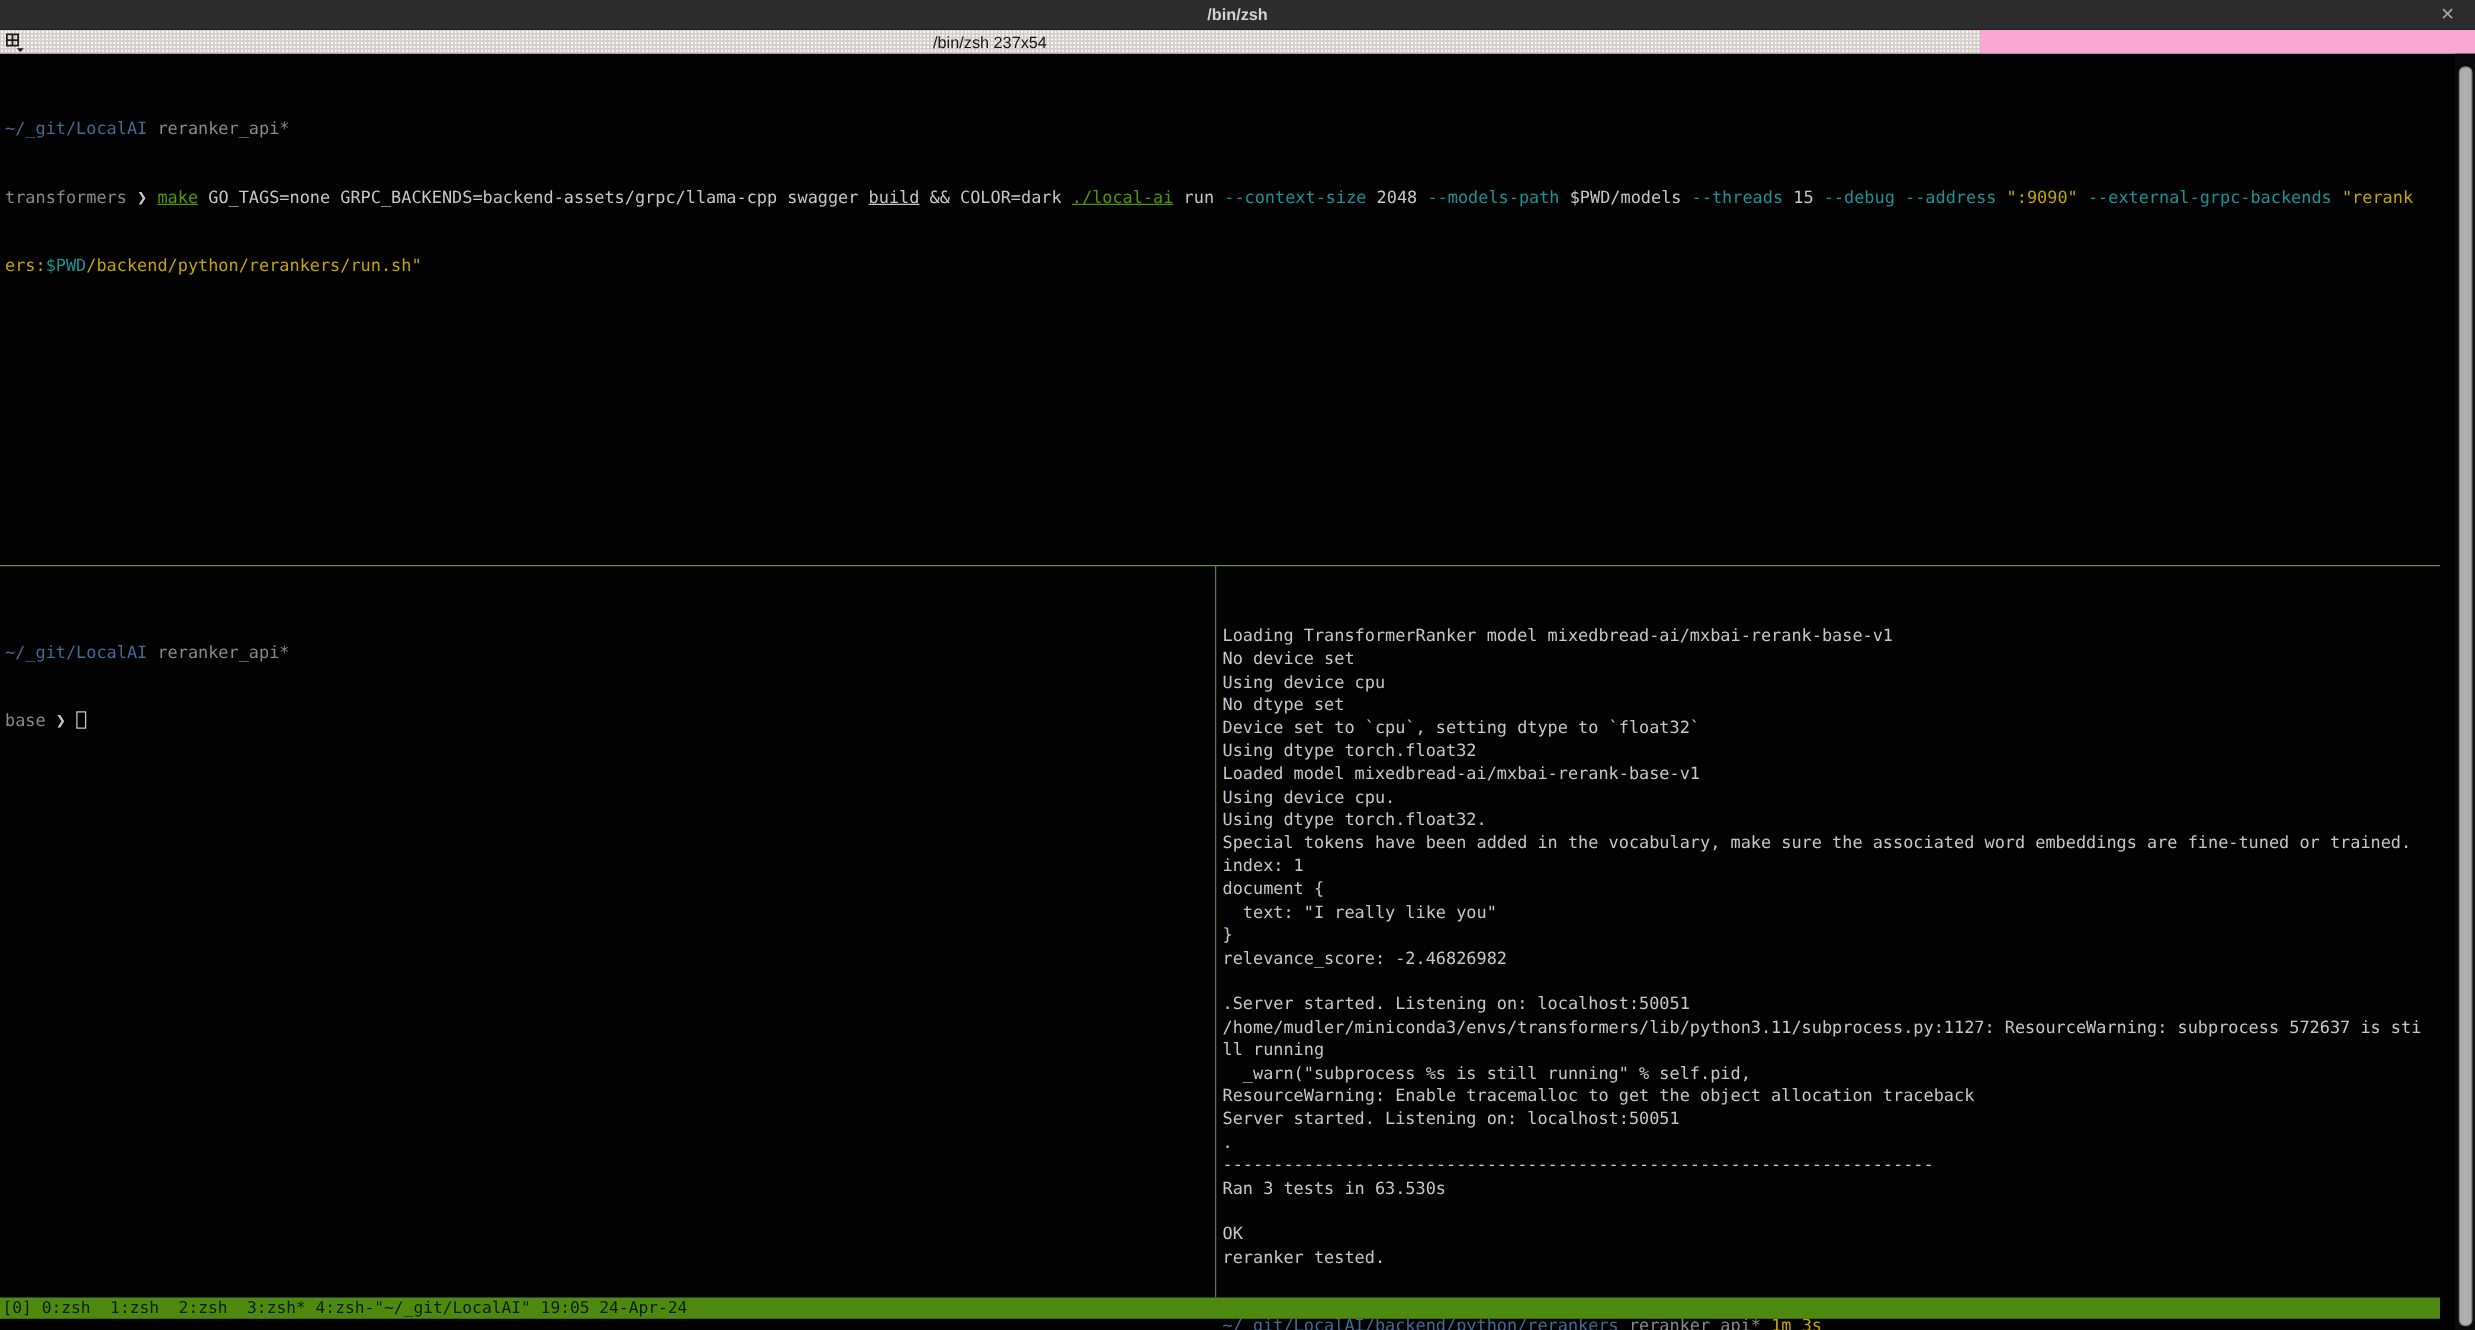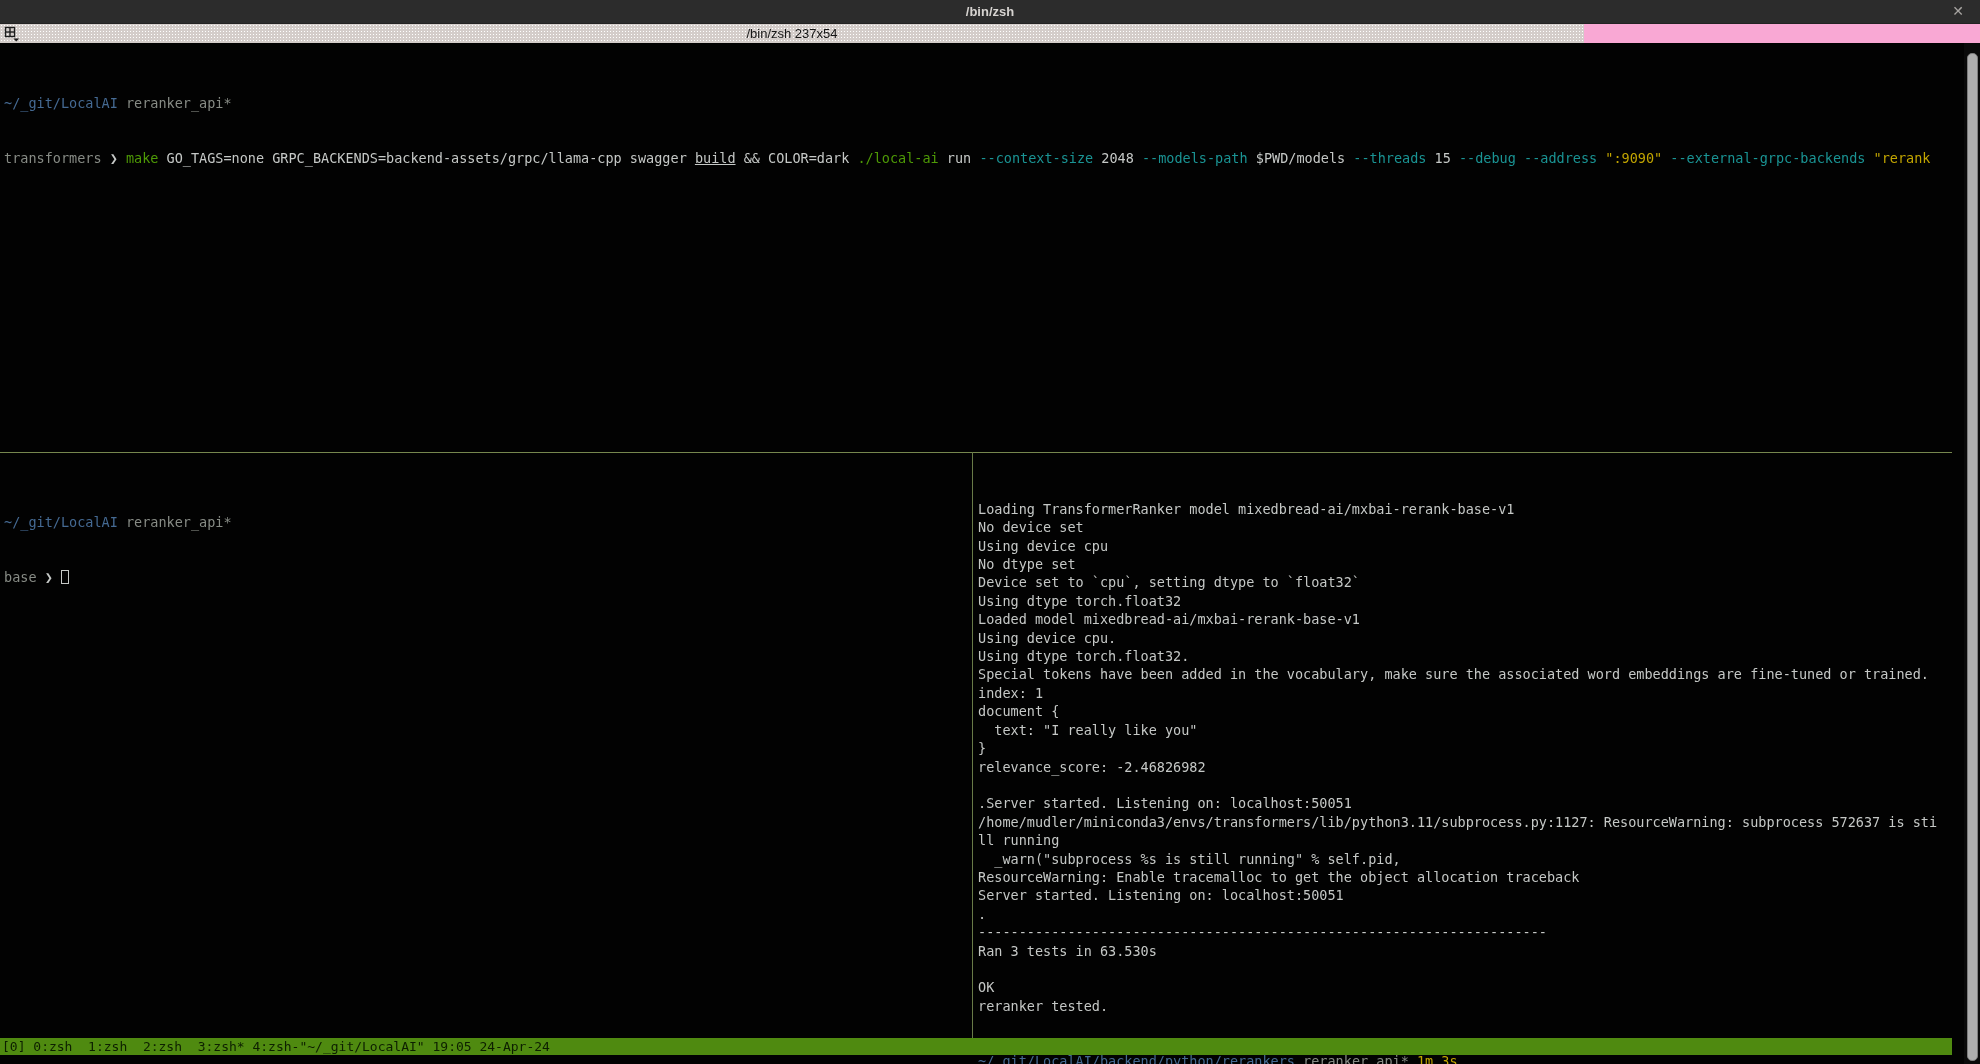--- a/index.html
+++ b/index.html
@@ -40,21 +40,21 @@
   .statusbar{position:absolute;left:0;top:995px;width:1952px;height:17px;background:var(--status_green);
     color:#0d1f00;display:flex;align-items:center;justify-content:flex-start;
     font-size:13px;line-height:17px;padding:0 2px;white-space:pre;}
 
   .scrollbar{position:absolute;right:0;top:0;width:16px;height:1021px;background:#0a0a0a;}
   .scrollbar .thumb{position:absolute;left:3px;top:10px;bottom:3px;width:11px;background:#aeaeae;
     border:1px solid #7d7d7d;border-radius:5px;}
 
   .fg-blue{color:var(--path_blue);}
   .fg-gray{color:var(--fg_gray);}
-  .fg-green{color:var(--cmd_green);}
+  .fg-green{color:var(--cmd_green);text-decoration:underline;}
   .fg-teal{color:var(--flag_teal);}
   .fg-yellow{color:var(--string_yellow);}
   .fg-def{color:var(--fg_default);}
   .underline{text-decoration:underline;text-align:center;}
 
   .cursor-hollow{display:inline-block;width:8px;height:14px;border:1px solid #c5c8c6;
     vertical-align:-2px;background:transparent;}
 </style>
 </head>
 <body>
@@ -76,20 +76,21 @@
       </svg>
     </span>
     <span class="tab-title">/bin/zsh 237x54</span>
   </div>
 
   <div class="terminal">
 
     <div class="top-pane pane">
       <div class="trow"><span class="fg-blue">~/_git/LocalAI</span><span class="fg-gray"> reranker_api</span><span class="fg-gray">*</span></div>
       <div class="trow"><span class="fg-gray">transformers </span><span class="fg-def">❯ </span><span class="fg-green">make</span><span class="fg-def"> GO_TAGS=none GRPC_BACKENDS=backend-assets/grpc/llama-cpp swagger </span><span class="fg-def underline">build</span><span class="fg-def"> &amp;&amp; COLOR=dark </span><span class="fg-green">./local-ai</span><span class="fg-def"> run </span><span class="fg-teal">--context-size</span><span class="fg-def"> 2048 </span><span class="fg-teal">--models-path</span><span class="fg-def"> $PWD/models </span><span class="fg-teal">--threads</span><span class="fg-def"> 15 </span><span class="fg-teal">--debug</span><span class="fg-def"> </span><span class="fg-teal">--address</span><span class="fg-yellow"> ":9090" </span><span class="fg-teal">--external-grpc-backends</span><span class="fg-yellow"> "rerank</span></div>
+      <div class="trow"><span class="fg-yellow">ers:</span><span class="fg-teal">$PWD</span><span class="fg-yellow">/backend/python/rerankers/run.sh"</span></div>
     </div>
 
     <div class="h-divider"></div>
     <div class="v-divider"></div>
 
     <div class="left-pane pane">
       <div class="trow"><span class="fg-blue">~/_git/LocalAI</span><span class="fg-gray"> reranker_api</span><span class="fg-gray">*</span></div>
       <div class="trow"><span class="fg-gray">base </span><span class="fg-def">❯ </span><span class="cursor-hollow"></span></div>
     </div>
 

